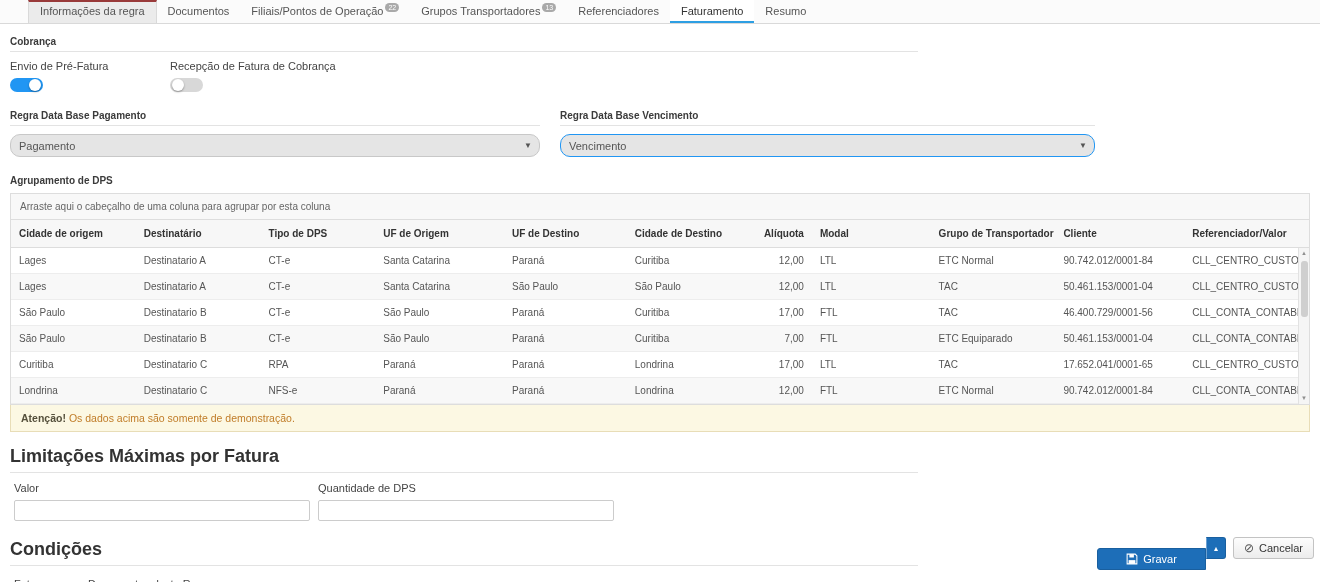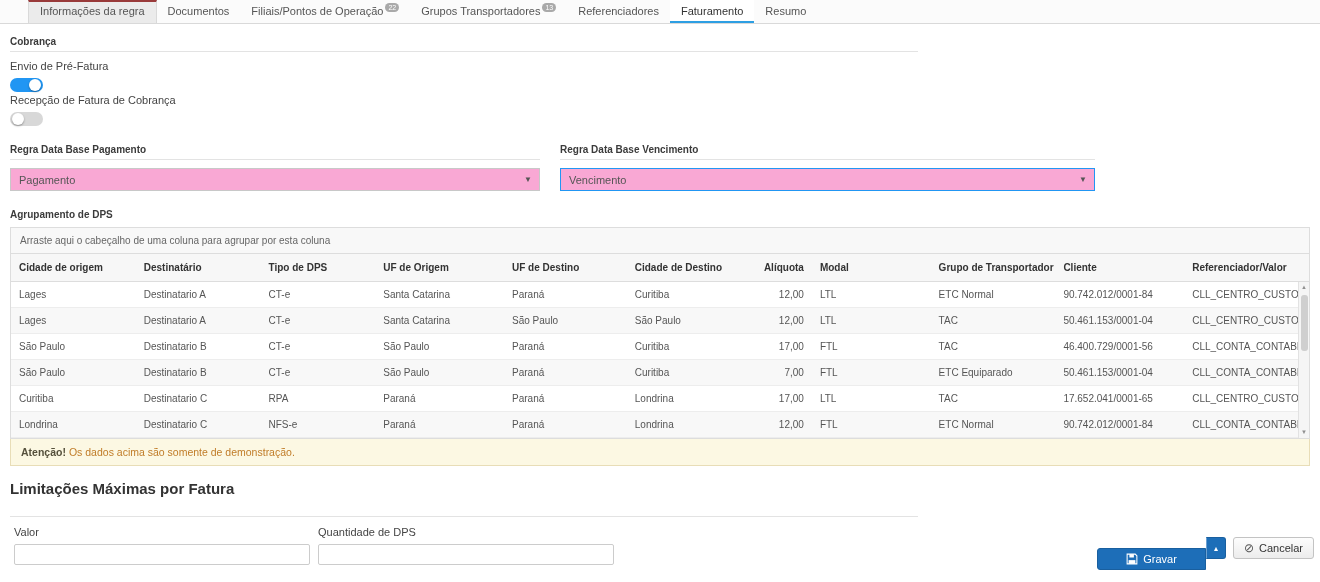--- a/index.html
+++ b/index.html
@@ -13,39 +13,39 @@
   .tabbar { display: flex; align-items: stretch; height: 24px; border-bottom: 1px solid #d9d9d9; background: #fbfbfb; }
   .tab { padding: 5px 11px 0; font-size: 11px; color: #555; cursor: pointer; white-space: nowrap; }
   .tab.first { background: #ebebeb; border-top: 2px solid #993a3a; border-left: 1px solid #d9d9d9; border-right: 1px solid #d9d9d9; padding-top: 3px; margin-left: 28px; }
   .tab.active { box-shadow: inset 0 -2px 0 0 #2d9fe3; color: #333; background: #fff; }
   .badge { display: inline-block; background: #a9a9a9; color: #fff; font-size: 7px; line-height: 1; border-radius: 7px; padding: 1px 3px; margin-left: 2px; position: relative; top: -5px; }
 
   .content { padding: 12px 10px 0; }
 
   
   .stitle { font-size: 10px; font-weight: bold; color: #3b3b3b; padding-bottom: 4px; border-bottom: 1px solid #e3e3e3; }
-  .stitle.lg { font-size: 15px; color: #333; padding-bottom: 19px; }
+  .stitle.lg { font-size: 18px; color: #333; padding-bottom: 5px; }
   .w-main { width: 908px; }
   .no-line { border-bottom: none; padding-bottom: 0; }
 
   
-  .toggles-row { display: flex; margin-top: 6px; flex-direction: column; }
+  .toggles-row { display: flex; margin-top: 6px; }
   .toggle-group { margin-right: 39px; }
   .toggle-group:first-child { width: 152px; margin-right: 8px; }
   .tlabel { display: block; font-size: 11px; color: #444; margin: 2px 0 6px; }
   .switch { width: 33px; height: 14px; border-radius: 8px; background: #d8d8d8; position: relative; cursor: pointer; }
   .switch .knob { position: absolute; top: 1px; left: 2px; width: 12px; height: 12px; border-radius: 50%; background: #fff; box-shadow: 0 1px 2px rgba(0,0,0,.35); }
   .switch.on { background: #2196f3; }
   .switch.on .knob { left: 19px; }
 
   
   .regra-row { display: flex; gap: 20px; margin-top: 18px; }
   .regra-col.left { width: 530px; }
   .regra-col.right { width: 535px; }
-  .kselect { margin-top: 8px; height: 23px; border: 1px solid #c8c8c8; border-radius: 0; background: #f9a8d4;
+  .kselect { margin-top: 8px; height: 23px; border: 1px solid #c8c8c8; border-radius: 10px; background: #e5e5e5;
              display: flex; align-items: center; justify-content: space-between; padding: 0 7px 0 8px; color: #555; cursor: pointer; }
   .kselect.focused { border-color: #2196f3; }
   .kselect .caret { font-size: 8px; color: #555; }
 
   
   .agrup { margin-top: 18px; }
   .agrup .stitle { margin-bottom: 7px; }
   .grid { position: relative; border: 1px solid #ddd; }
   .group-panel { height: 26px; line-height: 25px; padding: 0 9px; background: #f8f8f8; border-bottom: 1px solid #ddd; color: #666; font-size: 10px; }
   table.dps { width: 100%; border-collapse: collapse; table-layout: fixed; }

